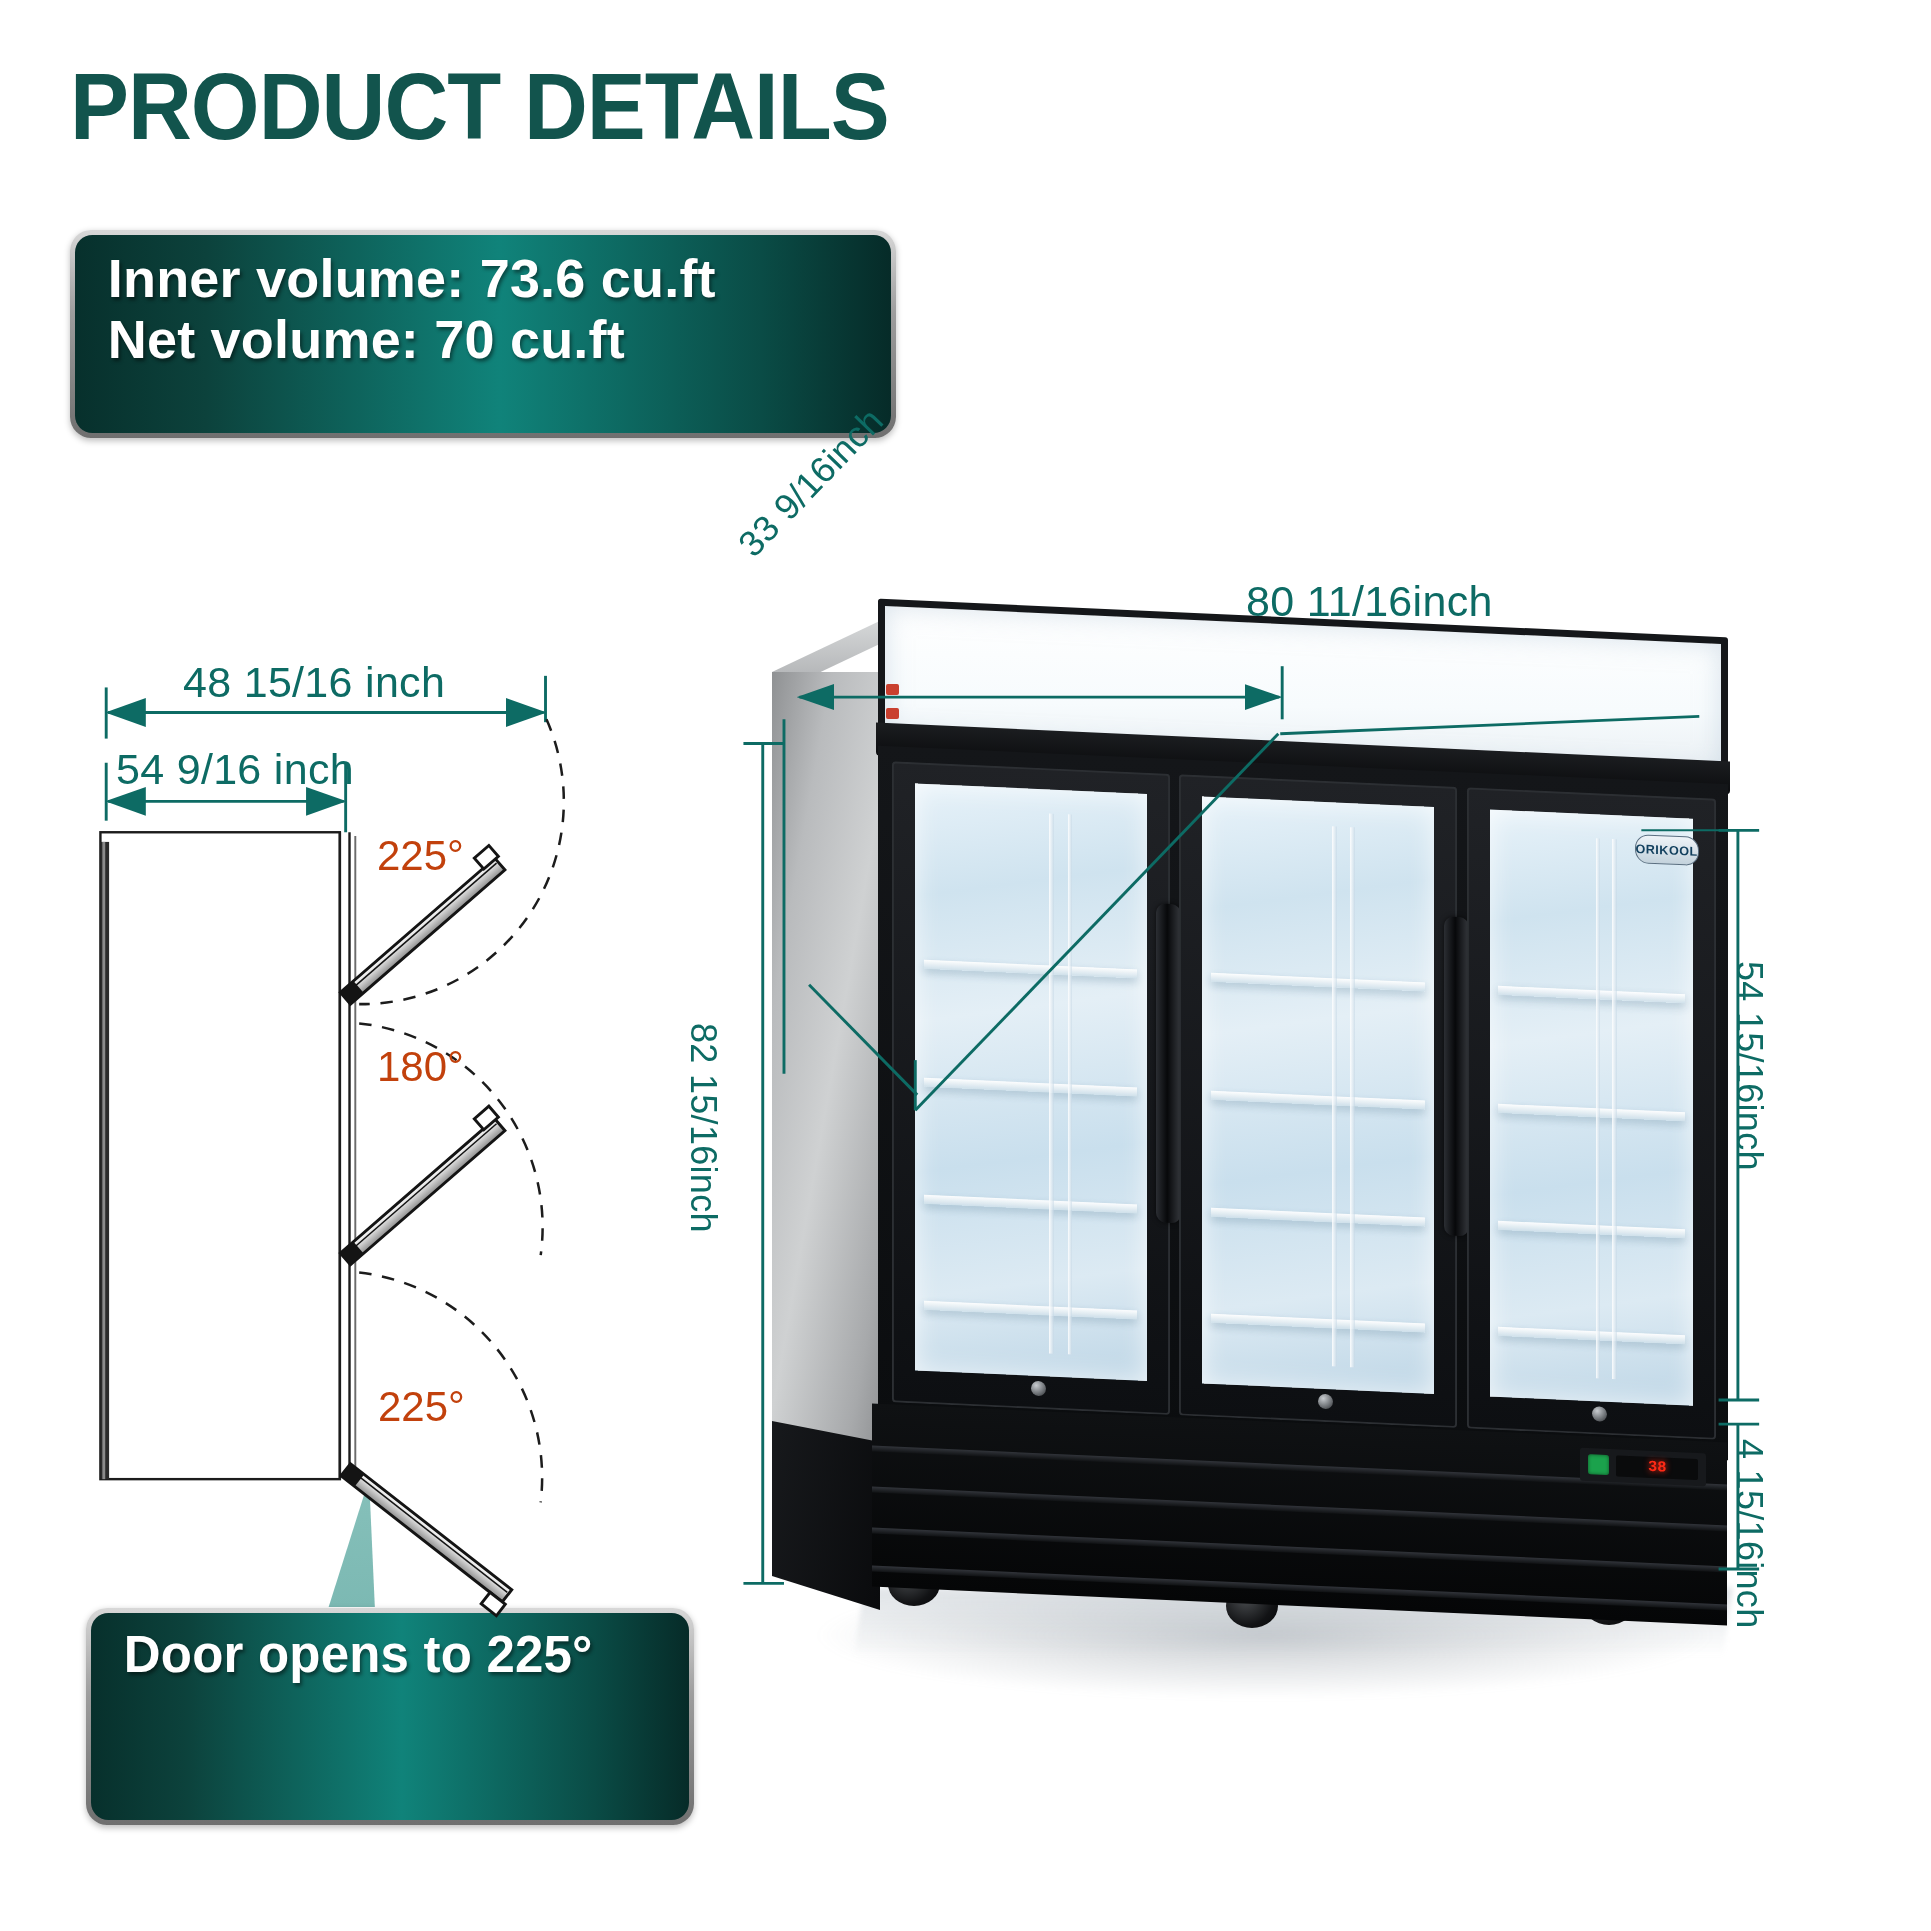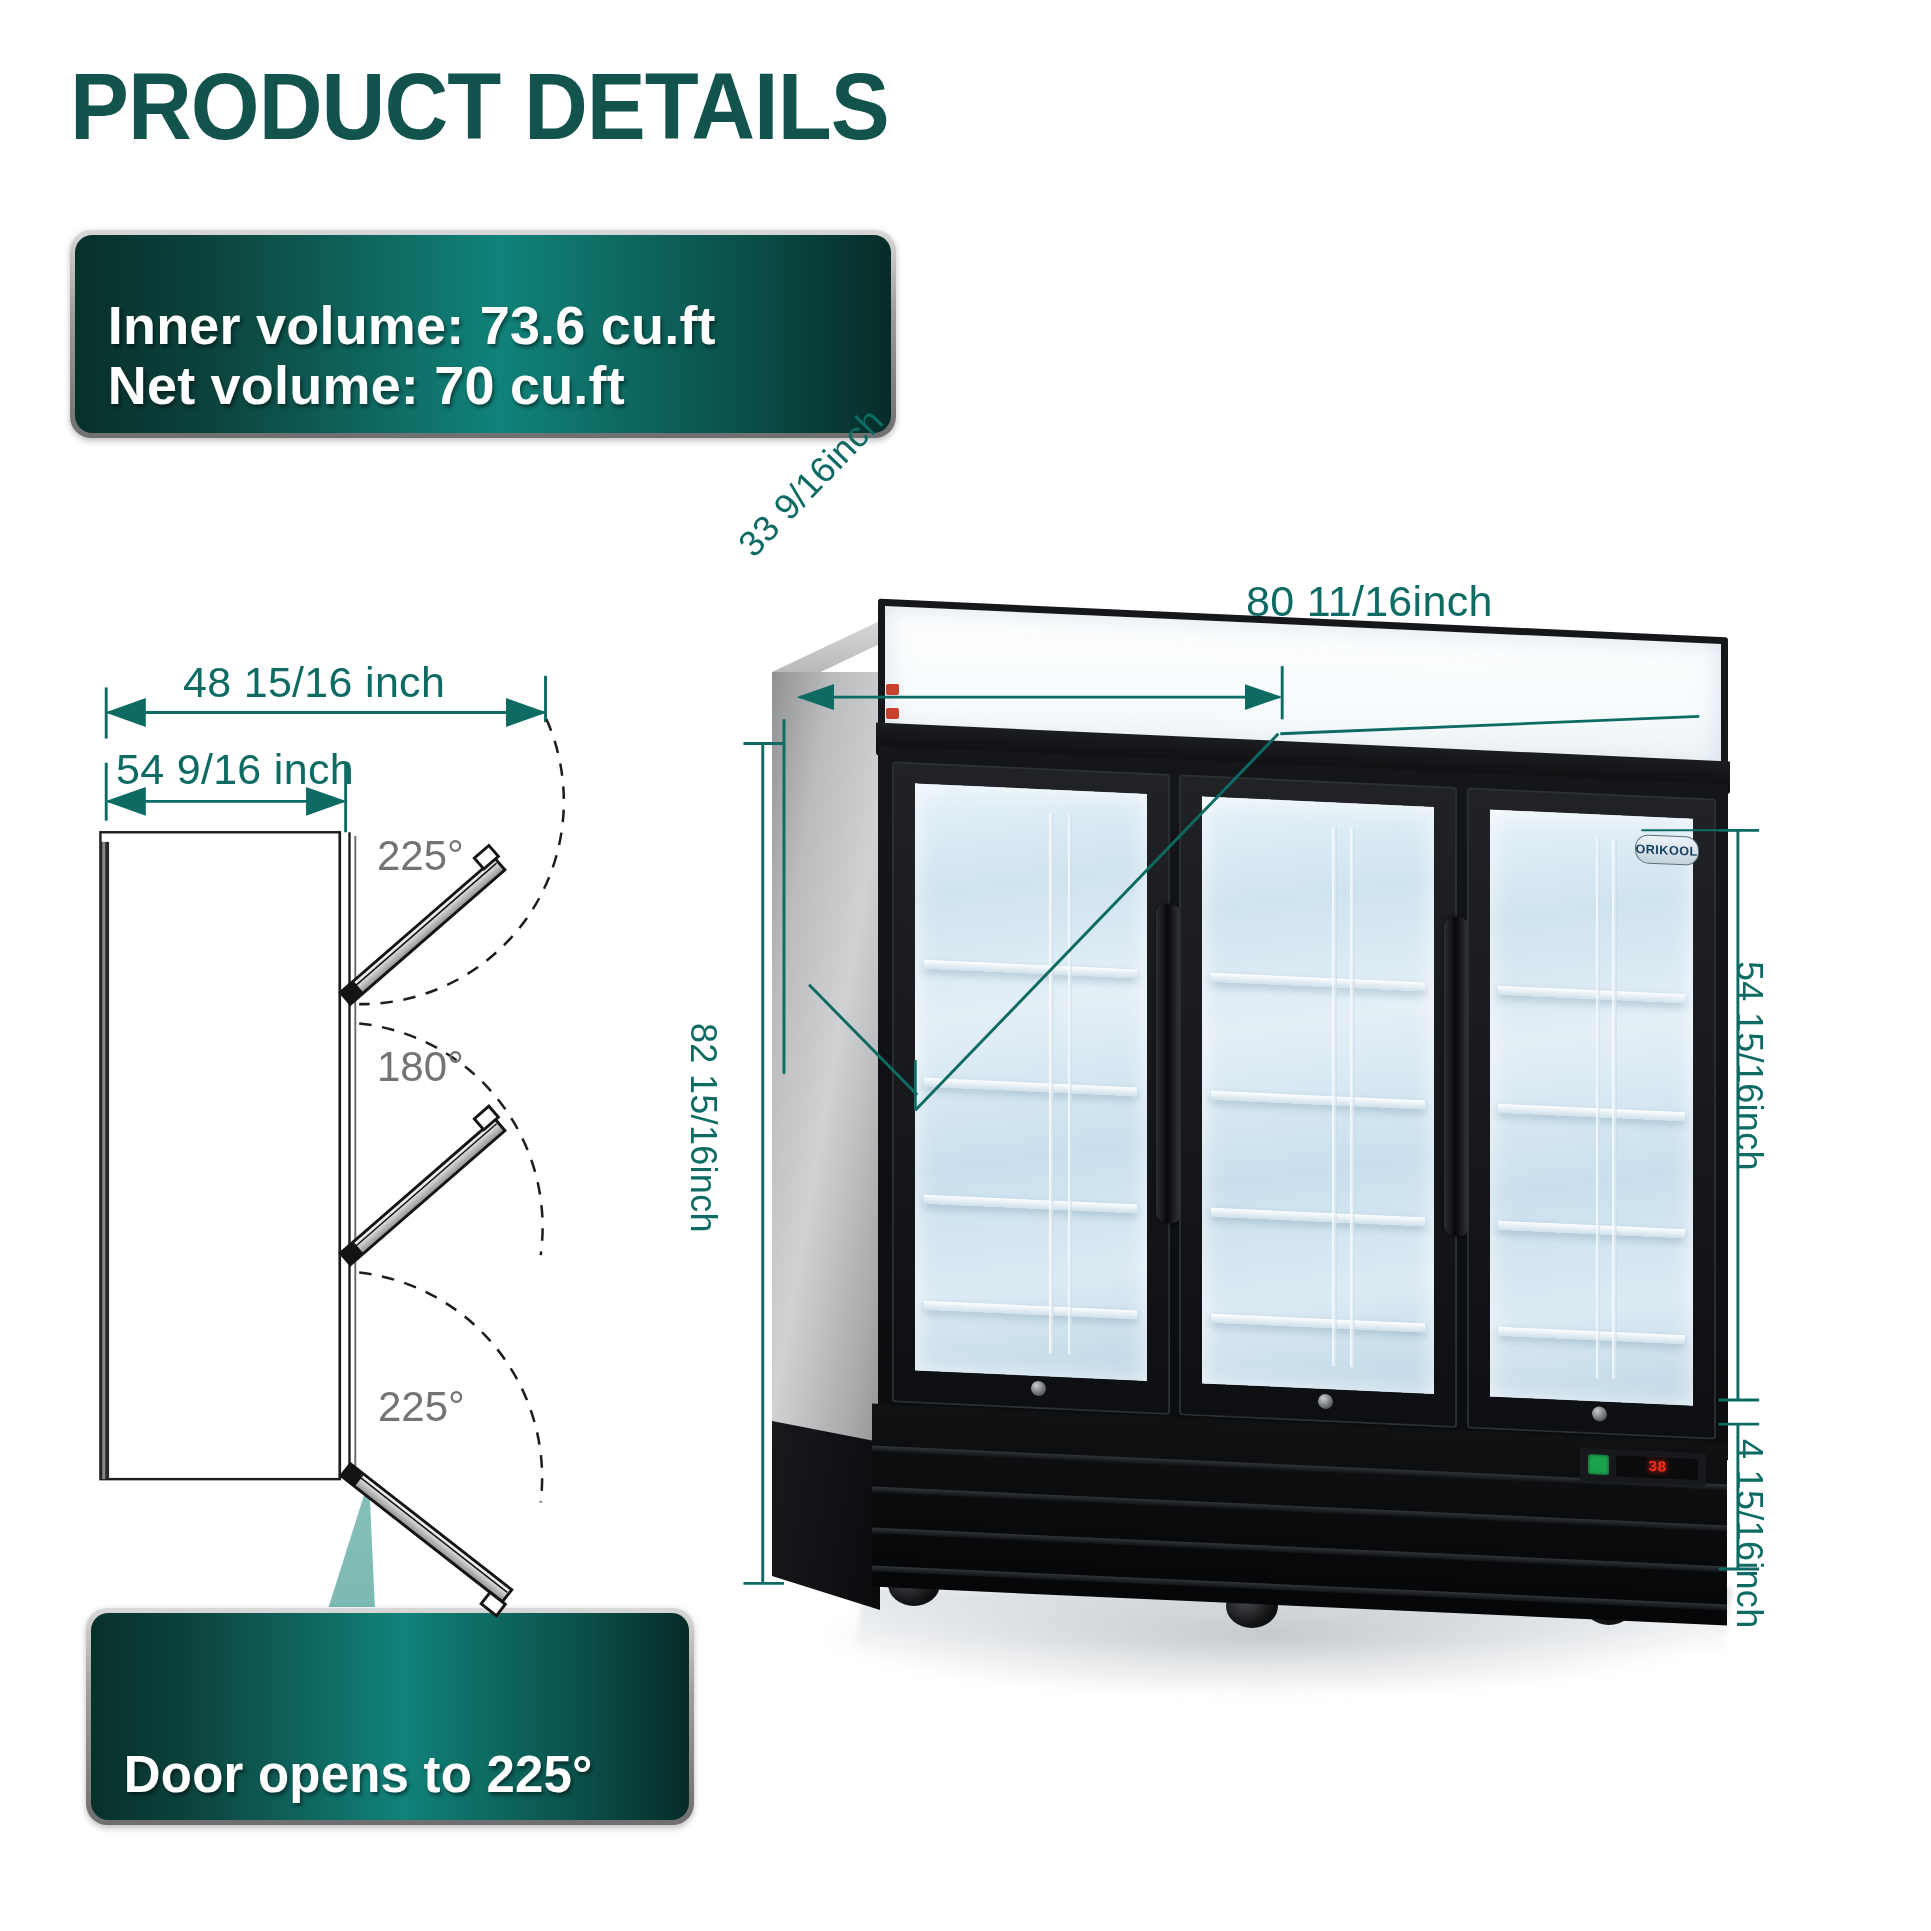--- a/index.html
+++ b/index.html
@@ -33,21 +33,21 @@
     padding:4.8px;
     box-shadow:0 2.9px 6.8px rgba(0,0,0,.25);
     box-sizing:border-box;
   }
   .plaque-inner{
     width:100%;height:100%;
     border-radius:17.4px;
     background:
       linear-gradient(90deg,#07302c 0%, #0c423c 16%, #10837a 52%, #0a4c46 84%, #062b28 100%);
     box-sizing:border-box;
-    display:flex;flex-direction:column;justify-content:flex-end;
+    display:flex;flex-direction:column;justify-content:flex-start;
     padding:13.5px 33px 17.4px 33px;
   }
   .plaque-line{
     color:#ffffff;
     font-family:"Liberation Sans Narrow","Liberation Sans",sans-serif;
     font-weight:700;
     font-size:54px;
     line-height:1.12;
     letter-spacing:0.2px;
     text-shadow:1.9px 2.9px 3.9px rgba(0,0,0,.45);
@@ -70,21 +70,21 @@
     color:#0d6b64;
     font-size:43px;
     font-family:"Liberation Sans",sans-serif;
     white-space:nowrap;
     letter-spacing:0.3px;
   }
   .dim.small{font-size:36px;}
 
   .ang{
     position:absolute;
-    color:#737373;
+    color:#c2410c;
     font-size:42px;
     font-weight:400;
     font-family:"Liberation Sans",sans-serif;
     white-space:nowrap;
   }
 
   
   svg.layer{position:absolute;left:0;top:0;width:1931px;height:1931px;pointer-events:none;}
 
   

